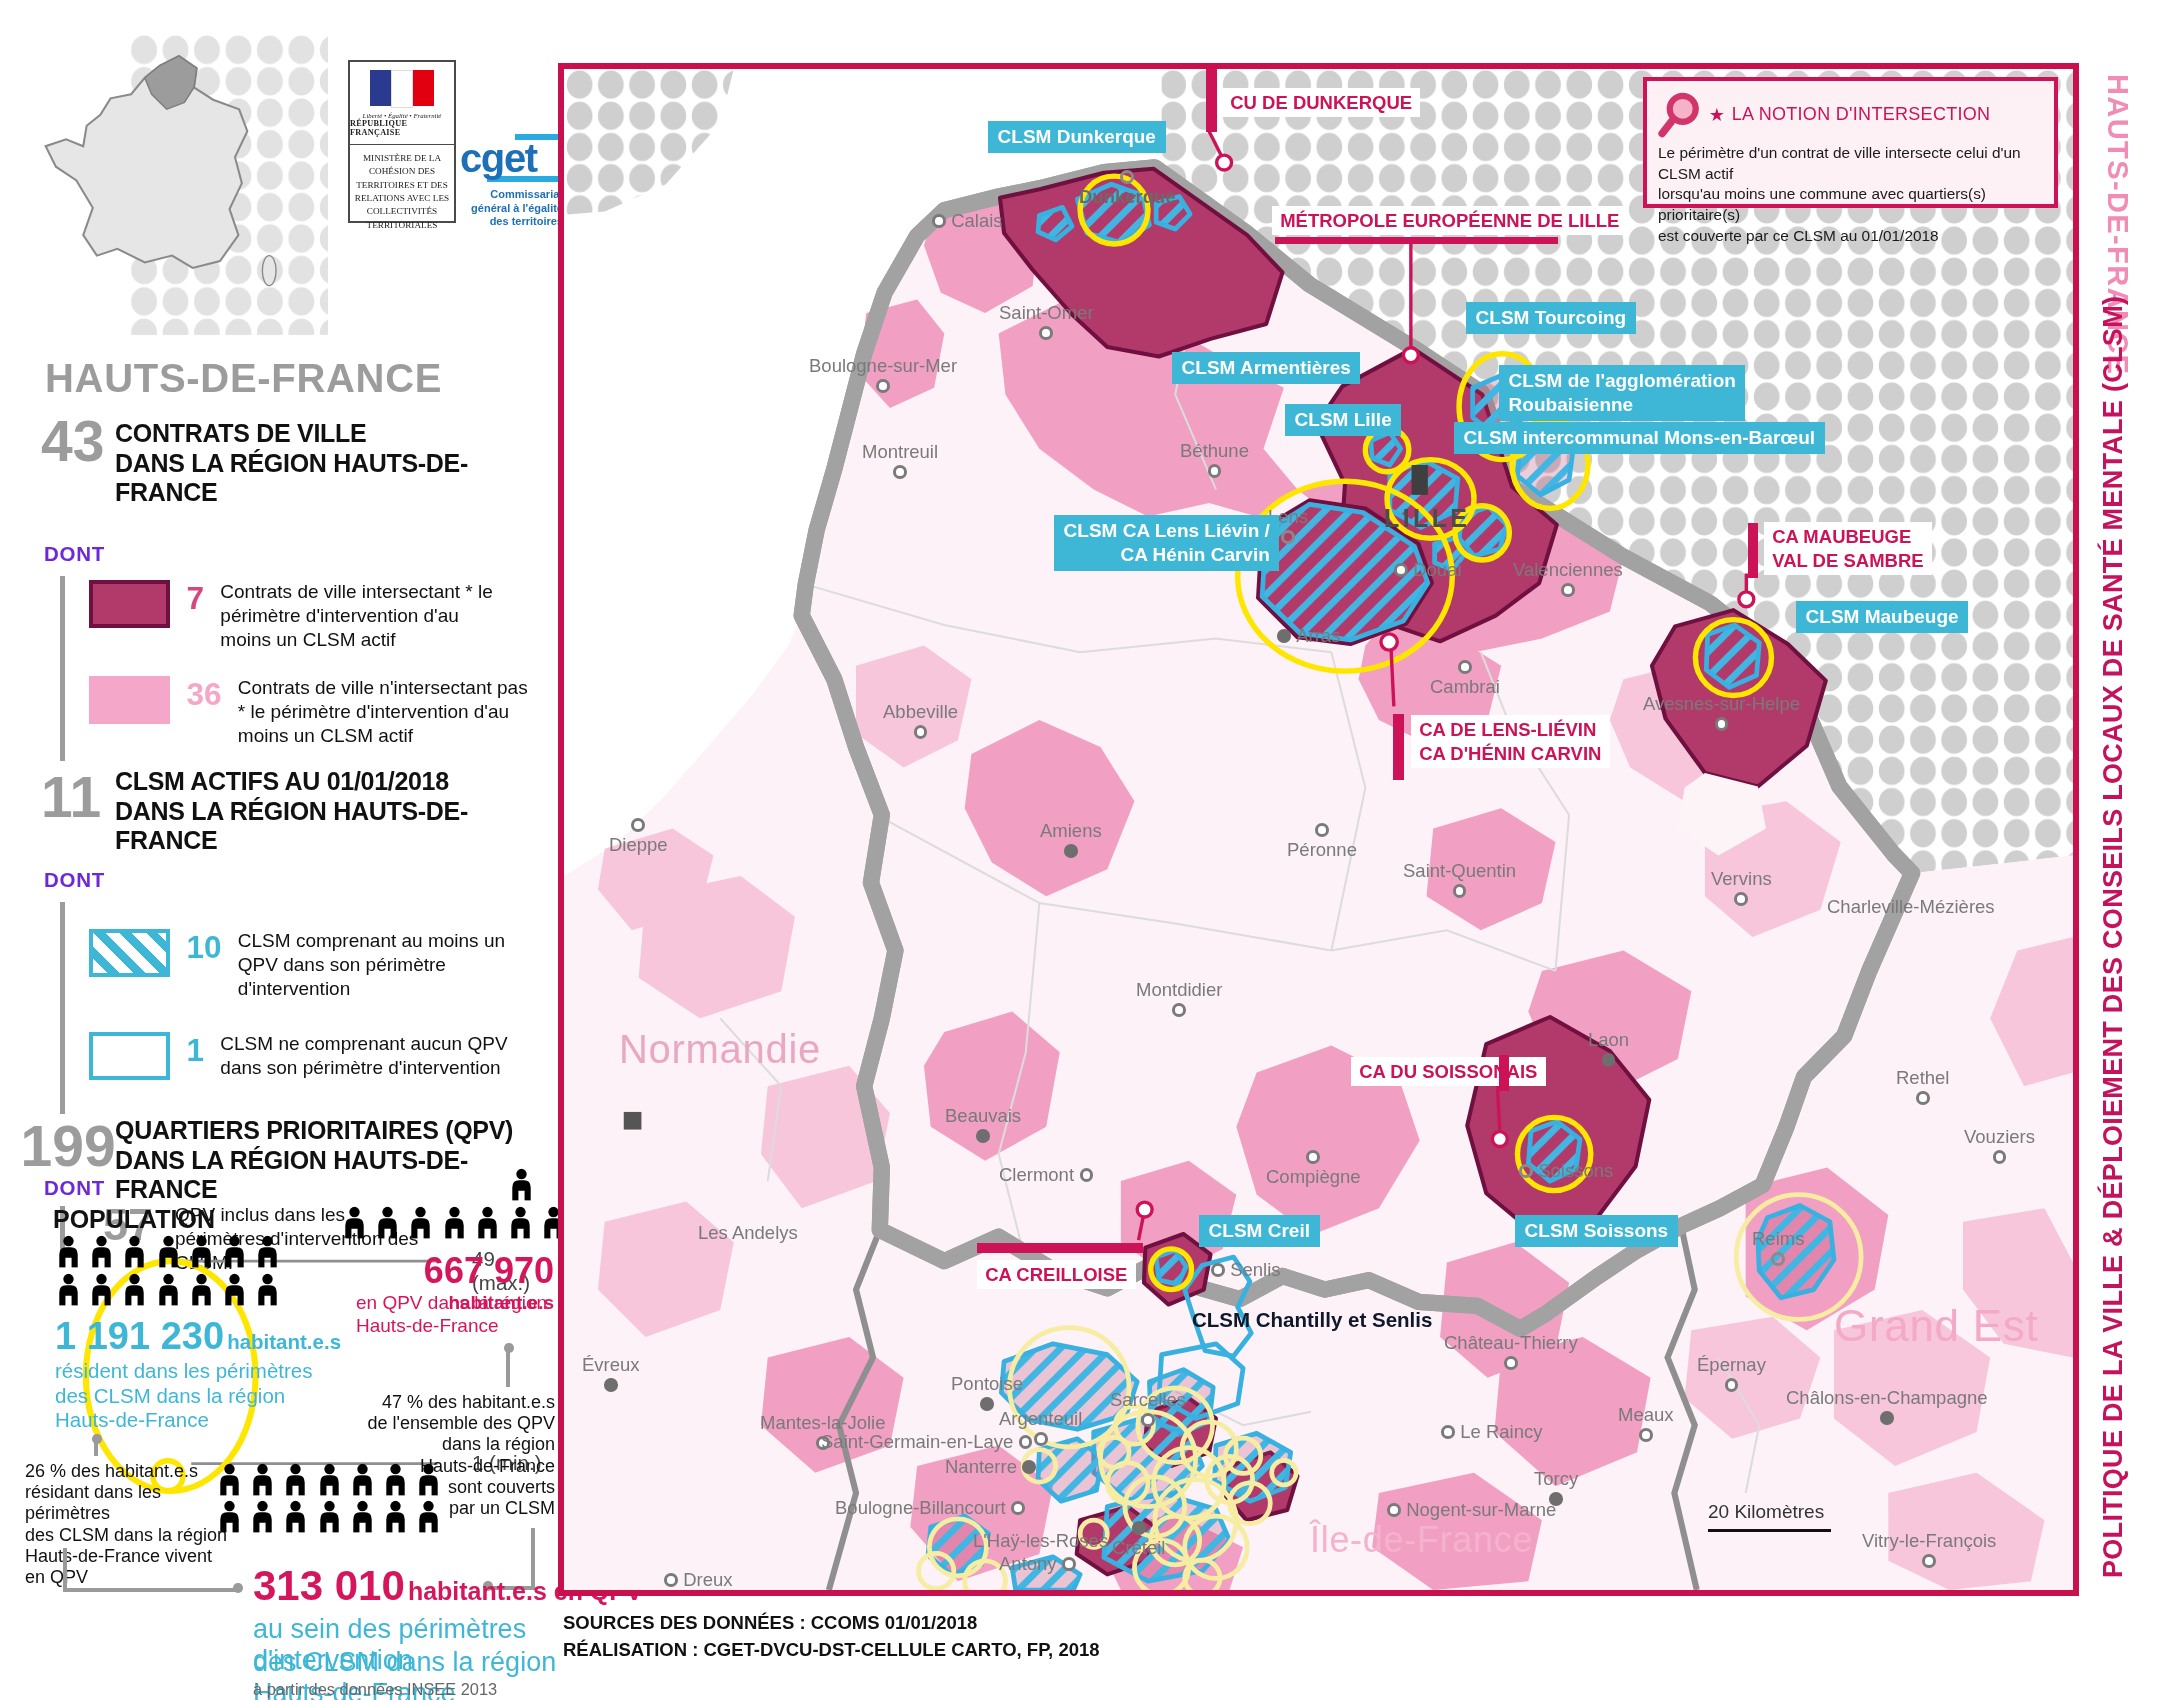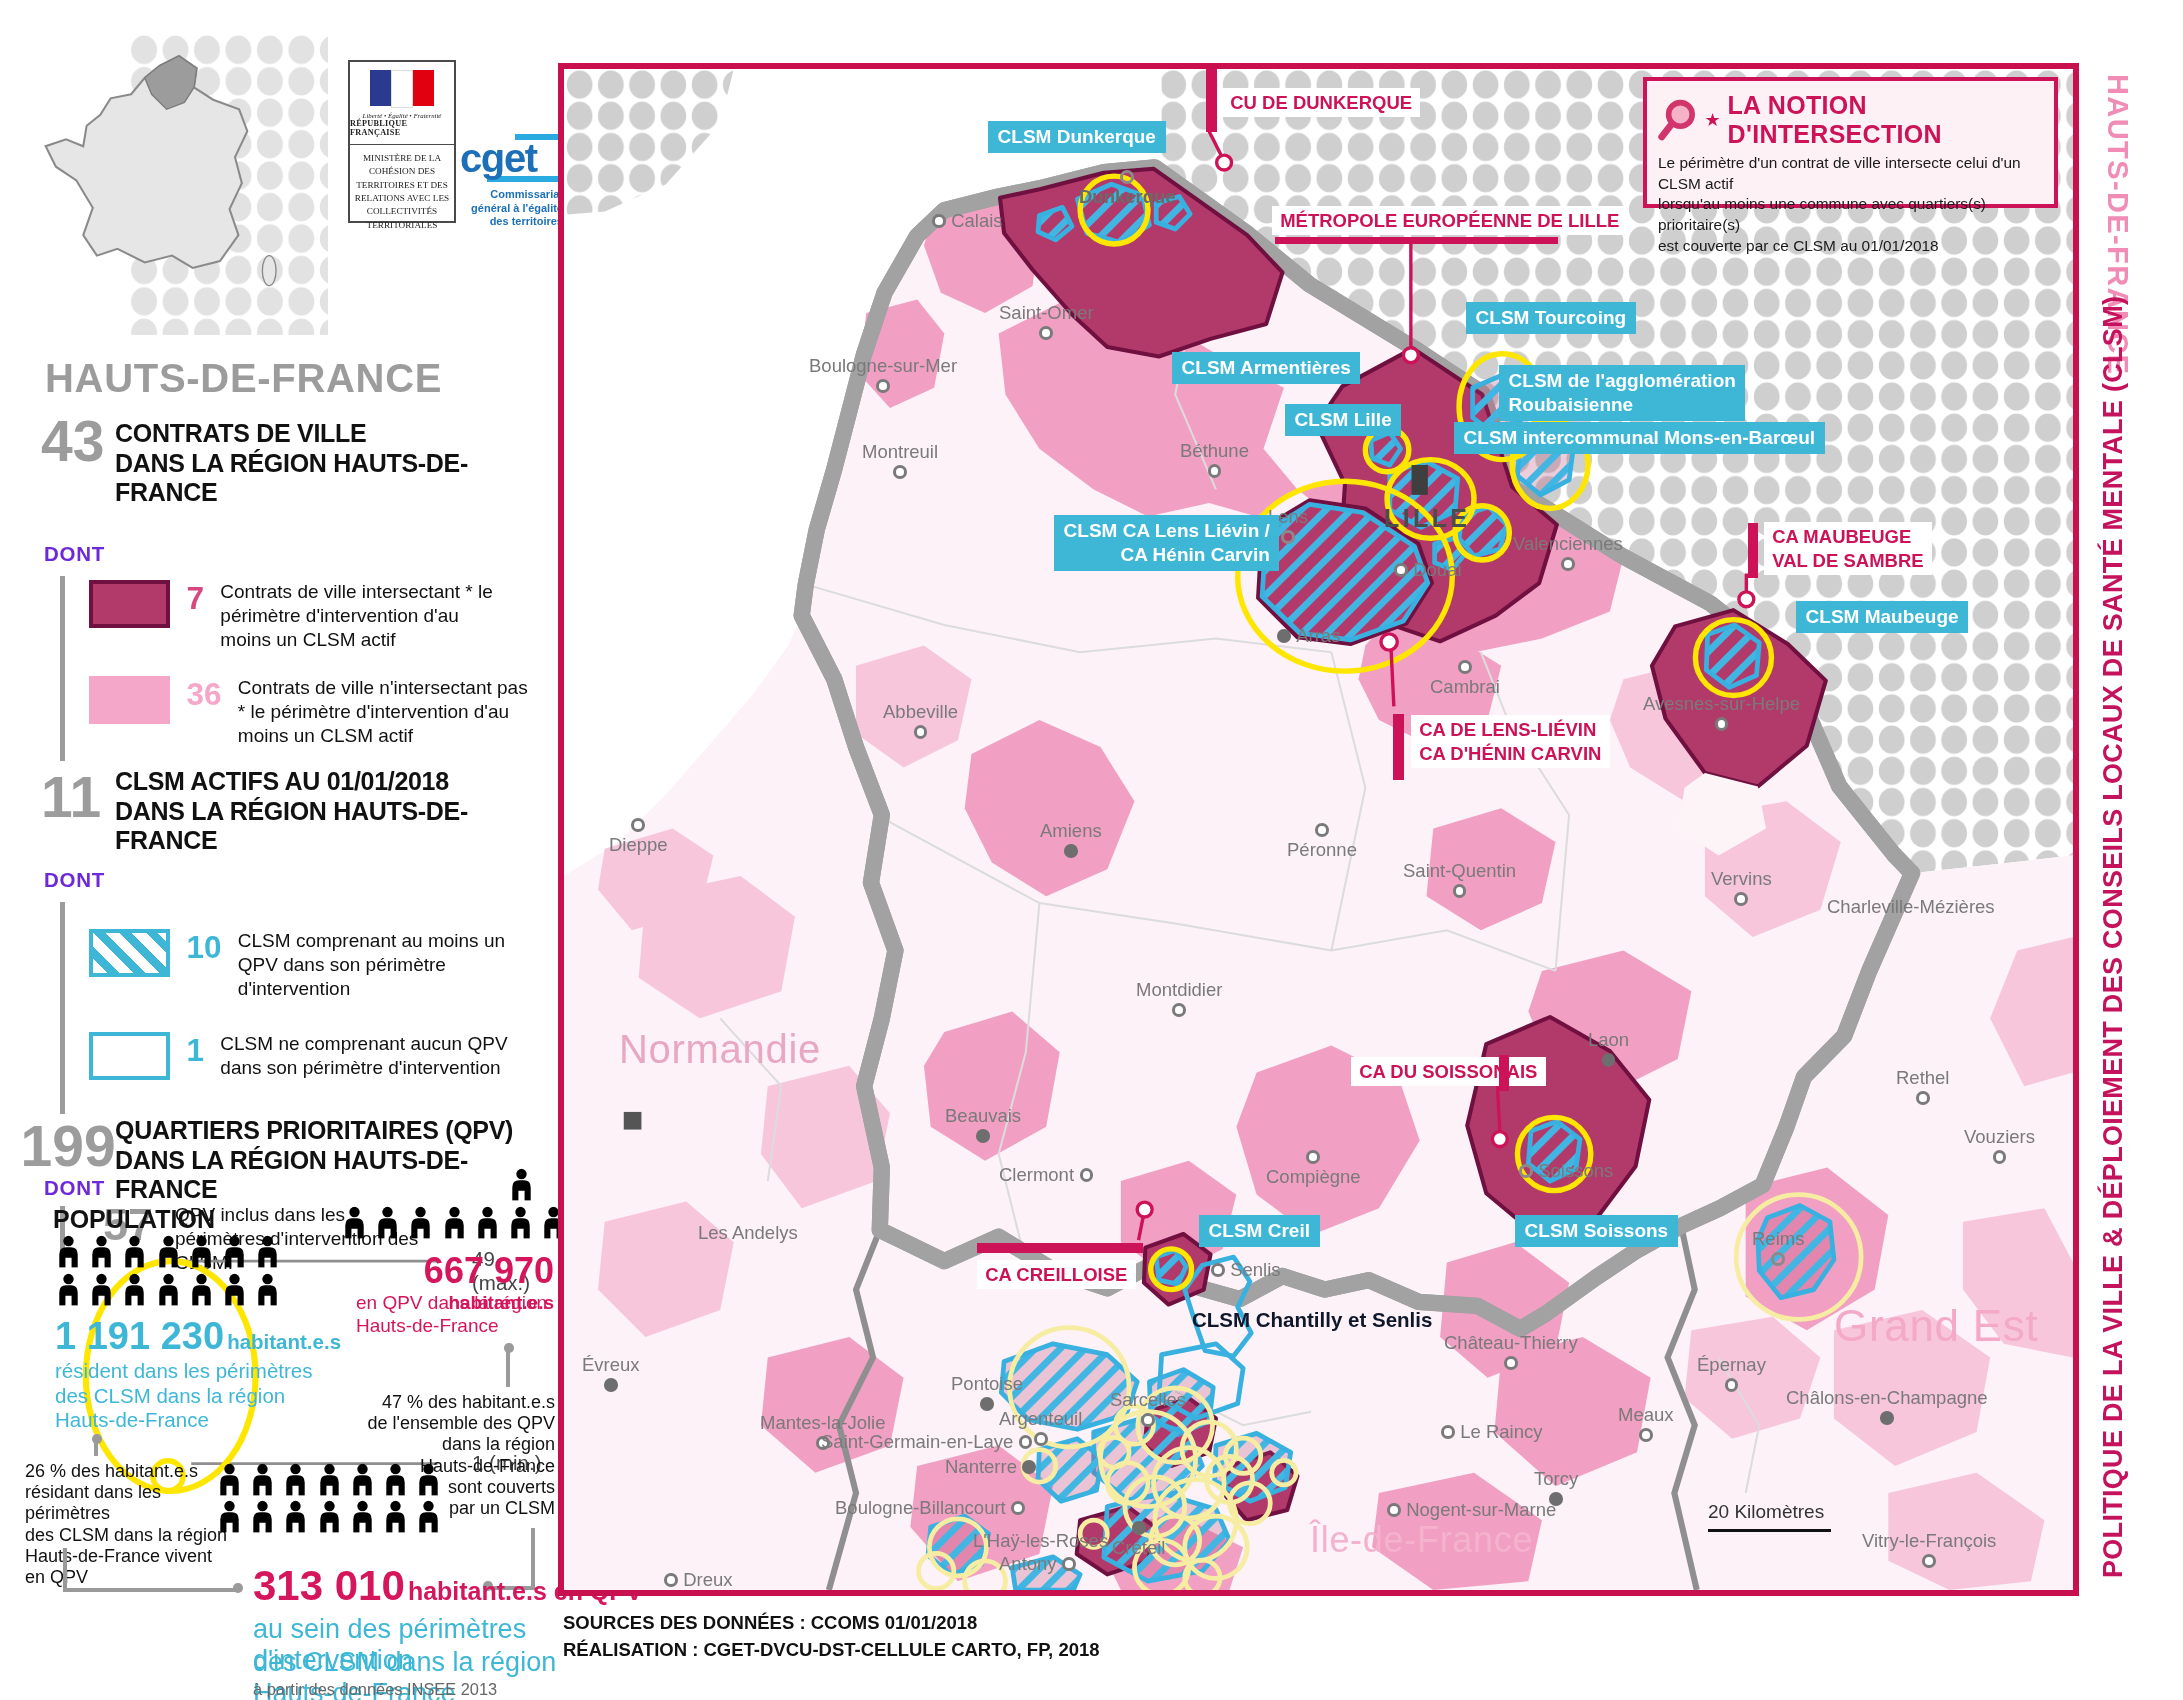--- a/index.html
+++ b/index.html
@@ -51,21 +51,21 @@
   .region-lbl{position:absolute;color:#f0a6c5;font-size:40px;letter-spacing:0.7px;z-index:4;}
   .lbl-cyan{position:absolute;background:#3eb7d7;color:#fff;font-weight:bold;font-size:19px;
             padding:4.1px 9.6px;line-height:1.25;white-space:nowrap;z-index:8;}
   .lbl-ca{position:absolute;background:#fff;color:#cd1357;font-weight:bold;font-size:18.5px;
           padding:2.7px 8.2px;line-height:1.3;white-space:nowrap;z-index:8;}
   .redbar{position:absolute;background:#cd1357;z-index:8;}
   .cyan-text{position:absolute;color:#0f172a;font-weight:bold;font-size:20.5px;white-space:nowrap;z-index:8;}
   #lille-city{position:absolute;color:#4c4c4c;font-weight:bold;font-size:25px;letter-spacing:3.4px;z-index:7;}
   #notion{position:absolute;left:1079px;top:8.2px;width:415px;height:131px;border:4.1px solid #cd1357;
           background:#fdf1f6;box-sizing:border-box;z-index:9;}
-  #notion .t{color:#cd1357;font-weight:bold;font-size:25px;letter-spacing:0.3px;}
+  #notion .t{color:#cd1357;font-weight:normal;font-size:18px;letter-spacing:0.3px;}
   #notion .x{color:#1a1a1a;font-size:15.4px;line-height:1.35;}
   #scalebar{position:absolute;left:1144px;top:1432px;width:123px;text-align:left;z-index:8;
             color:#333;font-size:19px;}
   #scalebar .bar{height:0;border-bottom:3.4px solid #111;margin-top:5.5px;}
   
   #vt-region{left:2101px;top:74px;writing-mode:vertical-rl;color:#f08cb5;font-weight:bold;font-size:29px;letter-spacing:1.4px;}
   #vt-main{left:2098px;top:497px;height:1081px;writing-mode:vertical-rl;transform:rotate(180deg);
            color:#c4135c;font-weight:bold;font-size:27px;letter-spacing:0.3px;white-space:nowrap;}
   
   #footer{left:563px;top:1610px;color:#111;font-size:18.5px;line-height:1.45;font-weight:600;}
@@ -615,21 +615,21 @@
       <span class="d g"></span>
     </div>
   <div class="city" style="left:713px;top:556px">
       <span class="d f"></span>
       <span>Arras</span>
     </div>
   <div class="city" style="left:830px;top:490px">
       <span class="d o"></span>
       <span>Douai</span>
     </div>
-  <div class="city col" style="left:949px;top:464px">
+  <div class="city col" style="left:949px;top:490px">
       <span>Valenciennes</span>
       <span class="d o"></span>
     </div>
   <div class="city col" style="left:866px;top:591px">
       <span class="d o"></span>
       <span>Cambrai</span>
     </div>
   <div class="city col" style="left:1079px;top:624px">
       <span>Avesnes-sur-Helpe</span>
       <span class="d o"></span>

